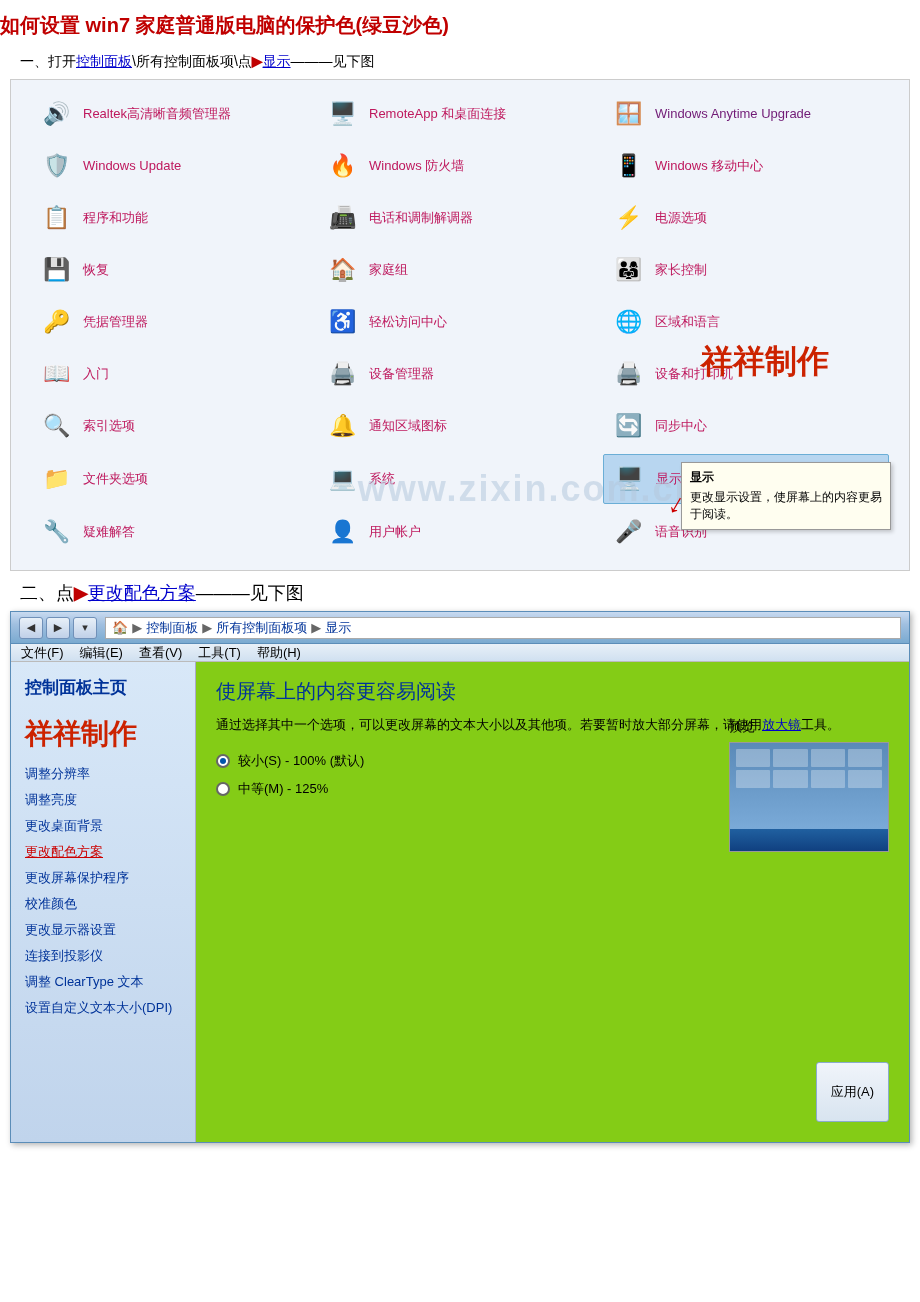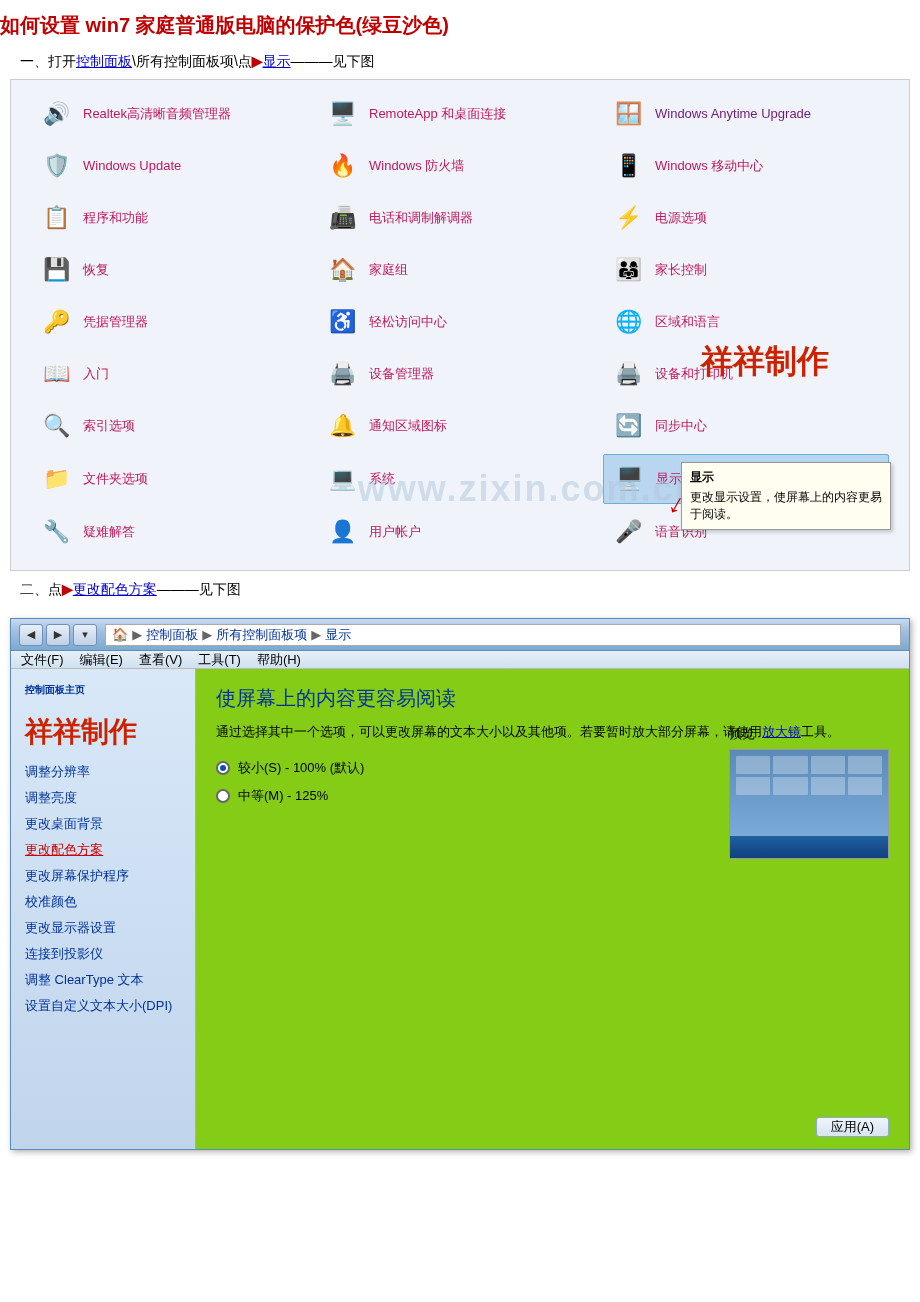--- a/index.html
+++ b/index.html
@@ -126,22 +126,22 @@
       font-size: 28px;
       font-weight: bold;
       right: 225px;
       bottom: 50px;
       z-index: 25;
       transform: rotate(30deg);
     }
 
     
     .step2-text {
-      font-size: 14px;
-      margin: 10px 20px 19px;
+      font-size: 18px;
+      margin: 10px 20px 6px;
     }
 
     
     .win7-window {
       margin: 6px 10px 0;
       border: 1px solid #5b8db8;
       background: #fff;
       box-shadow: 2px 2px 6px rgba(0,0,0,0.3);
     }
 
@@ -205,21 +205,21 @@
 
     .win7-sidebar {
       width: 185px;
       background: linear-gradient(to bottom, #d8e8f8, #c0d4ec);
       border-right: 1px solid #aac;
       padding: 10px 0;
       flex-shrink: 0;
     }
 
     .sidebar-title {
-      font-size: 10px;
+      font-size: 17px;
       font-weight: bold;
       color: #003399;
       padding: 4px 14px 8px;
       cursor: pointer;
     }
 
     .sidebar-link {
       font-size: 13px;
       color: #003399;
       padding: 4px 14px;
@@ -319,24 +319,24 @@
     }
     .preview-icon-cell {
       background: rgba(255,255,255,0.3);
       height: 18px;
       border-radius: 1px;
     }
 
     .apply-btn {
       position: absolute;
       right: 20px;
-      bottom: 12px;
+      bottom: 20px;
       background: linear-gradient(to bottom, #f0f4fa, #d8e4f0);
       border: 1px solid #8aabcc;
-      padding: 0 14px;
+      padding: 20px 14px;
       font-size: 13px;
       cursor: pointer;
       border-radius: 3px;
     }
   </style>
 </head>
 <body>
 
 <div class="page-title">如何设置 win7 家庭普通版电脑的保护色(绿豆沙色)</div>
 

